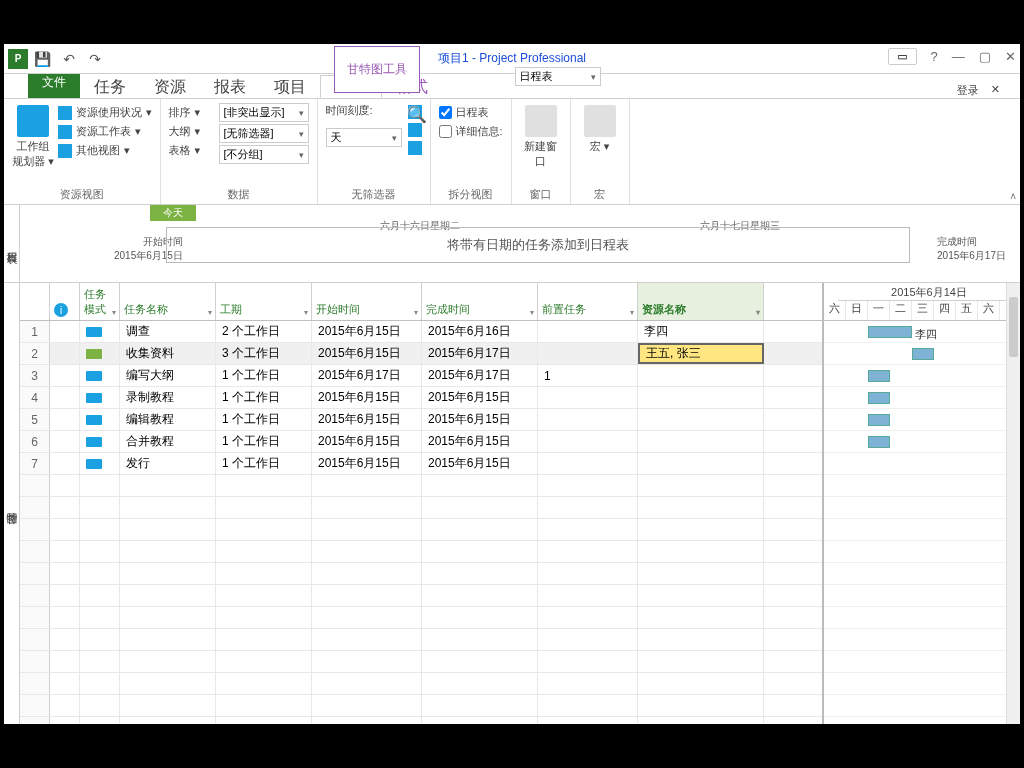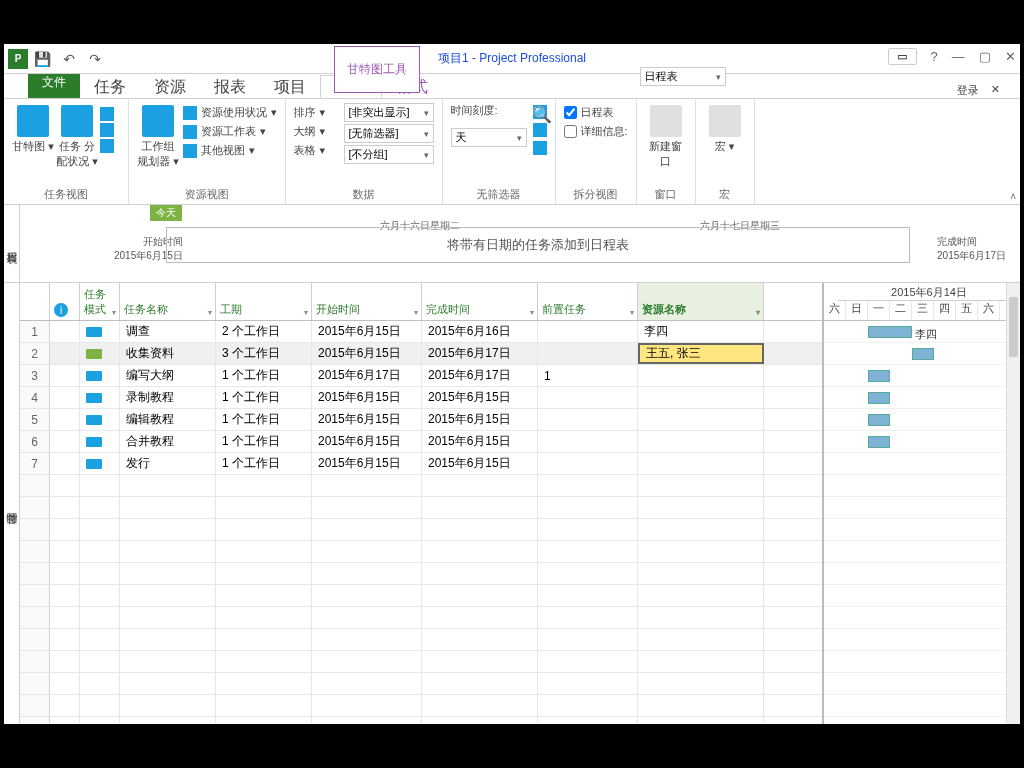--- a/index.html
+++ b/index.html
@@ -35,21 +35,21 @@
 .ribbon-small-icon { width: 14px; height: 14px; background: #1ba1e2; display: inline-block; }
 .ribbon-combo { border: 1px solid #ccc; font-size: 11px; padding: 1px 4px; display: flex; justify-content: space-between; align-items: center; background: #fff; }
 .ribbon-combo .arrow { font-size: 9px; color: #666; }
 .checkbox-row { display: flex; align-items: center; gap: 4px; font-size: 11px; color: #444; padding: 2px 0; }
 .collapse-btn { position: absolute; right: 4px; bottom: 2px; font-size: 10px; color: #666; cursor: pointer; }
 
 
 .timeline-strip { height: 78px; border-bottom: 1px solid #d0d0d0; display: flex; }
 .timeline-left-label { width: 16px; writing-mode: vertical-rl; font-size: 11px; color: #444; display: flex; align-items: center; justify-content: center; border-right: 1px solid #d0d0d0; }
 .timeline-content { flex: 1; position: relative; padding: 4px 0; }
-.today-tag { position: absolute; left: 130px; top: 0; background: #7cb342; color: #fff; font-size: 10px; padding: 1px 6px; }
+.today-tag { position: absolute; left: 130px; top: 0; background: #7cb342; color: #fff; font-size: 10px; padding: 1px 13px; }
 .timeline-bar { position: absolute; left: 146px; right: 110px; top: 22px; height: 36px; border: 1px solid #bbb; display: flex; align-items: center; justify-content: center; font-size: 13px; color: #555; }
 .timeline-start { position: absolute; left: 94px; top: 30px; font-size: 10px; color: #555; text-align: right; }
 .timeline-end { position: absolute; right: 14px; top: 30px; font-size: 10px; color: #555; }
 .timeline-tick { position: absolute; top: 14px; font-size: 10px; color: #666; }
 
 
 .main-area { display: flex; height: calc(100% - 239px); }
 .gantt-left-label { width: 16px; writing-mode: vertical-rl; font-size: 11px; color: #444; display: flex; align-items: center; justify-content: center; border-right: 1px solid #d0d0d0; }
 .task-grid { flex: 0 0 804px; border-right: 2px solid #bbb; overflow: hidden; position: relative; }
 .grid-header { display: flex; height: 38px; border-bottom: 1px solid #c0c0c0; background: #fff; }
@@ -111,33 +111,20 @@
     <div class="tab">项目</div>
     <div class="tab active">视图</div>
     <div class="tab format">格式</div>
     <div class="login-area">
       <span>登录</span>
       <span>✕</span>
     </div>
   </div>
 
   <div class="ribbon-body">
-    <div class="ribbon-group">
-      <div style="display:flex;gap:2px">
-        <div class="ribbon-big-btn"><div class="ribbon-big-icon"></div><span>甘特图</span> ▾</div>
-        <div class="ribbon-big-btn"><div class="ribbon-big-icon"></div><span>任务
-分配状况</span> ▾</div>
-        <div style="width:20px;display:flex;flex-direction:column;gap:2px;padding-top:4px">
-          <span class="ribbon-small-icon"></span>
-          <span class="ribbon-small-icon"></span>
-          <span class="ribbon-small-icon"></span>
-        </div>
-      </div>
-      <div class="ribbon-group-label">任务视图</div>
-    </div>
 
     <div class="ribbon-group">
       <div style="display:flex;gap:4px">
         <div class="ribbon-big-btn"><div class="ribbon-big-icon"></div><span>工作组
 规划器</span> ▾</div>
         <div>
           <div class="ribbon-small-row"><span class="ribbon-small-icon"></span><span>资源使用状况</span> ▾</div>
           <div class="ribbon-small-row"><span class="ribbon-small-icon"></span><span>资源工作表</span> ▾</div>
           <div class="ribbon-small-row"><span class="ribbon-small-icon"></span><span>其他视图</span> ▾</div>
         </div>

